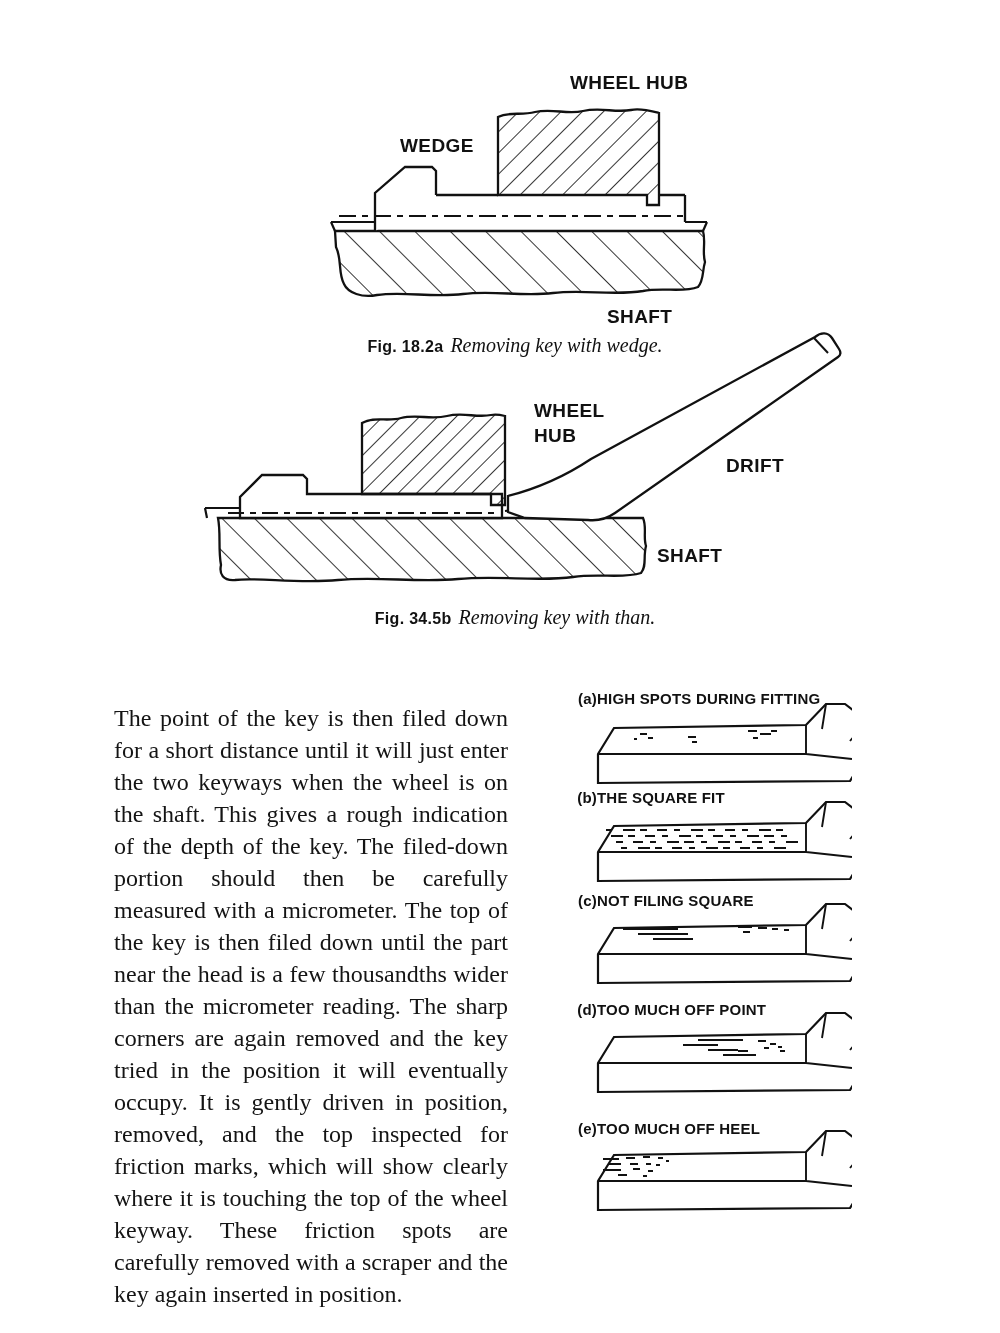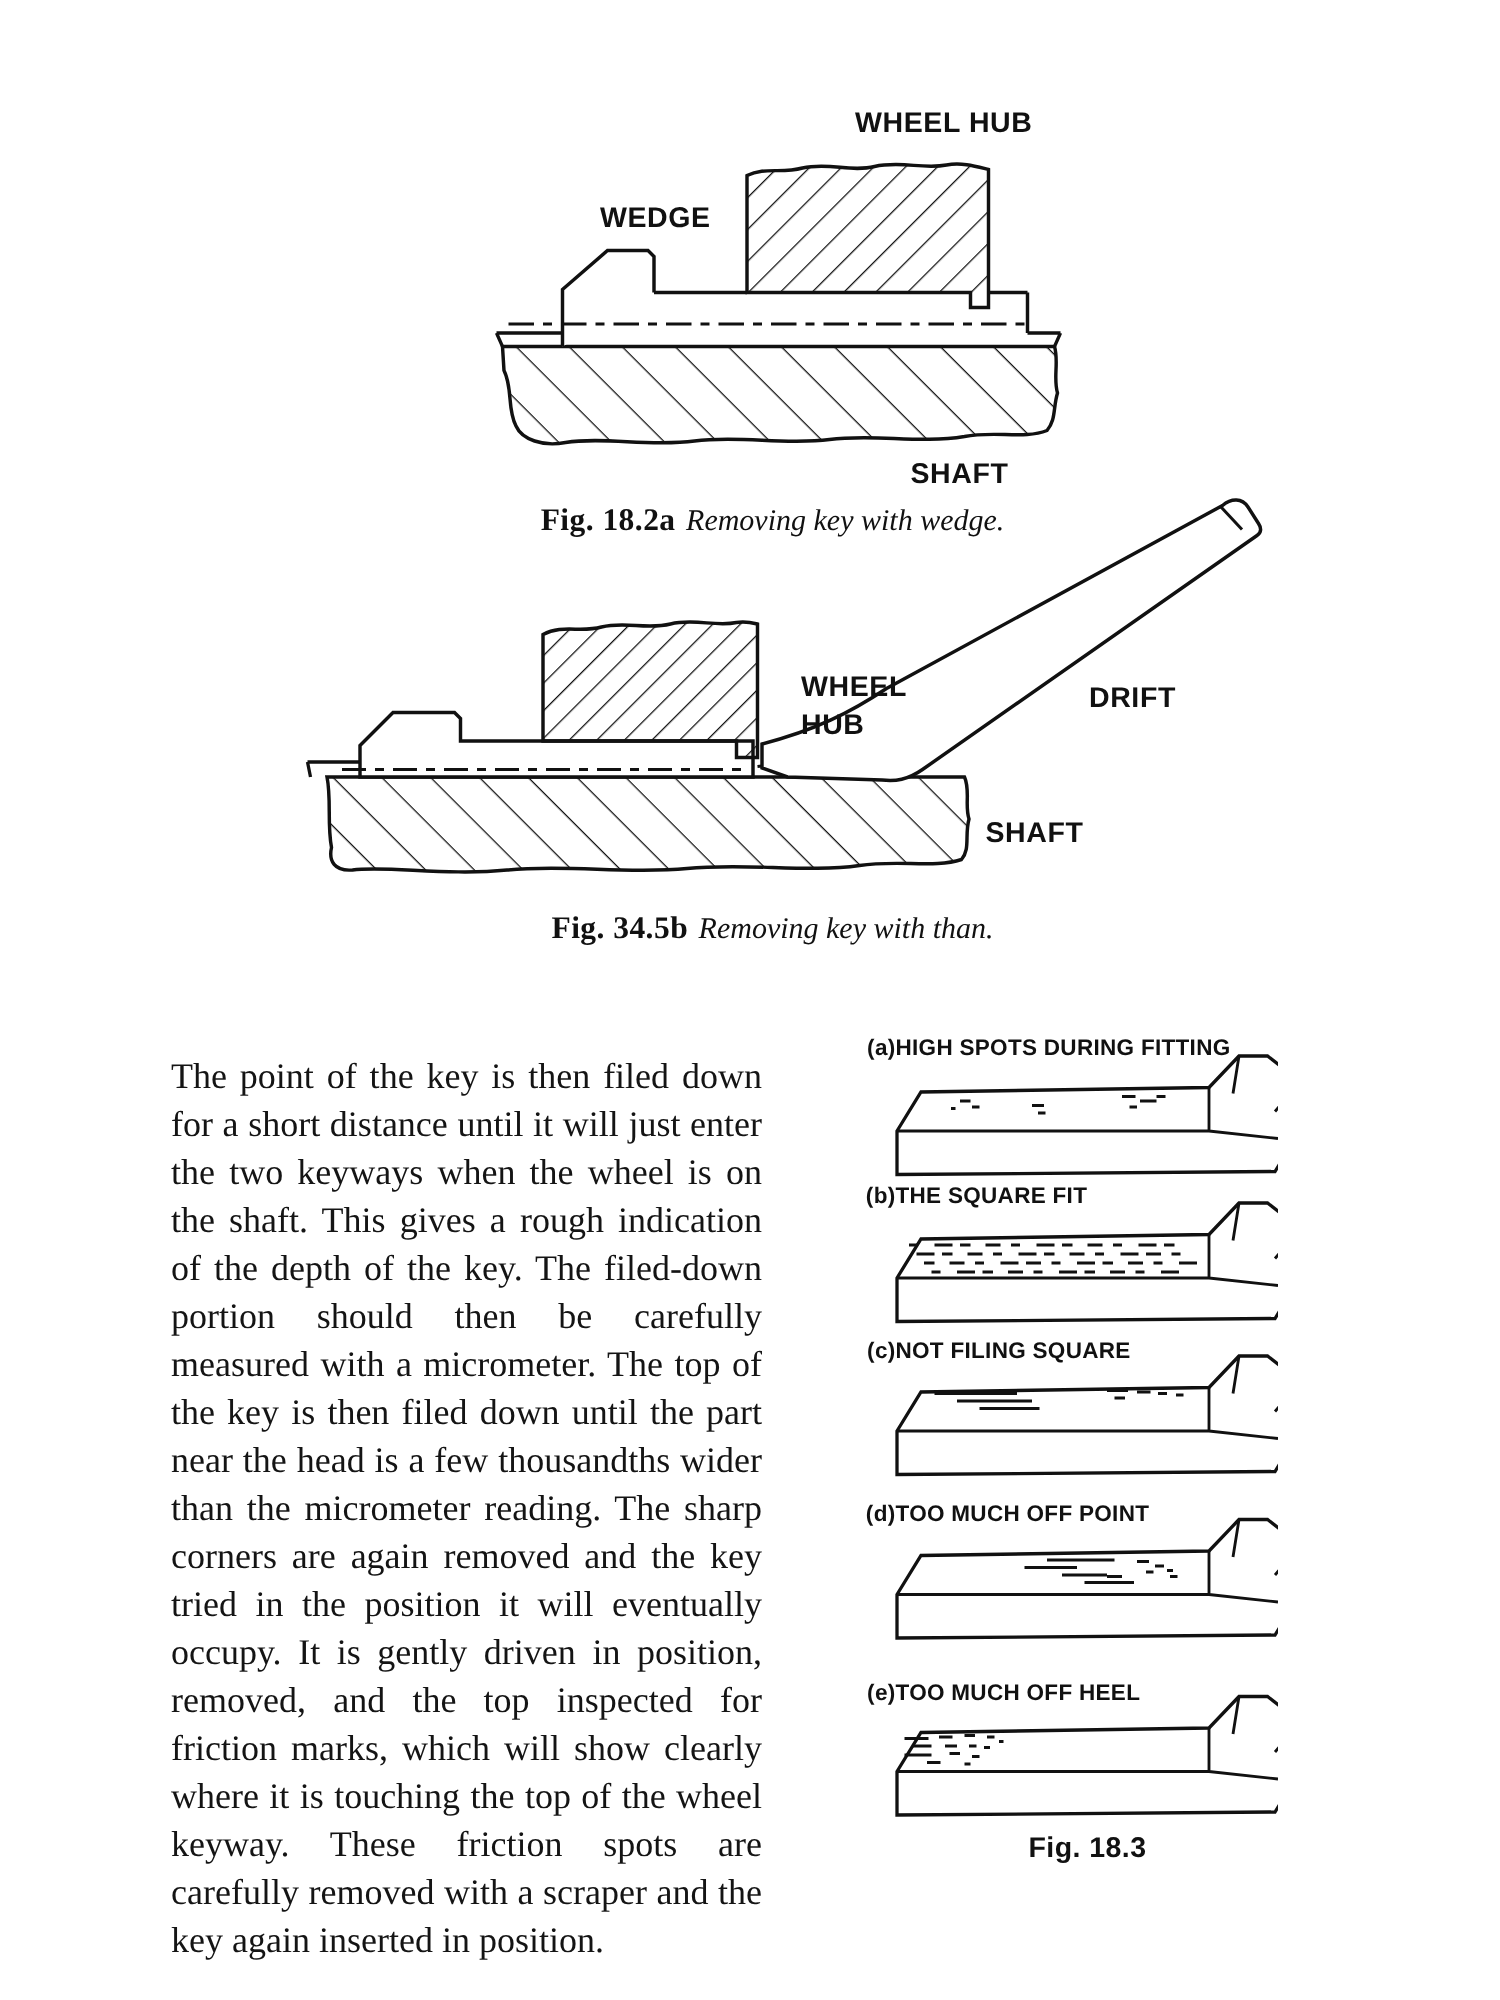--- a/index.html
+++ b/index.html
@@ -3,21 +3,21 @@
 <meta charset="utf-8">
 <style>
   html,body{margin:0;padding:0;background:#ffffff;}
   .page{position:relative;width:852px;height:1333px;background:#ffffff;color:#111;
         font-family:"Liberation Sans",sans-serif;overflow:hidden;}
   svg{display:block;}
   .abs{position:absolute;}
   .lbl{position:absolute;font-weight:bold;font-size:19px;letter-spacing:.4px;color:#111;
        font-family:"Liberation Sans",sans-serif;white-space:pre-line;line-height:25px;}
   .cap{position:absolute;text-align:center;white-space:nowrap;}
-  .cap .cid{font-weight:bold;font-size:21px;font-family:Liberation Serif, serif;letter-spacing:.3px;}
+  .cap .cid{font-weight:bold;font-size:16px;font-family:Liberation Sans, sans-serif;letter-spacing:.3px;}
   .cap .ctx{font-style:italic;font-family:"Liberation Serif",serif;font-size:20px;margin-left:7px;}
   .bodytext{position:absolute;left:114px;top:702px;width:394px;
             font-family:"Liberation Serif",serif;font-size:24px;line-height:32px;
             text-align:justify;color:#141414;}
   .f3-label{position:absolute;left:560px;font-size:15px;font-weight:bold;letter-spacing:.2px;white-space:nowrap;text-align:right;}
   .f3-tag{display:inline-block;width:37px;}
   .f3-draw{position:absolute;left:588px;width:290px;height:88px;}
   .f3caption{position:absolute;left:555px;top:1222px;width:340px;text-align:center;
              font-weight:bold;font-size:19px;letter-spacing:.3px;}
   .pagenum{position:absolute;left:890px;top:1272px;width:78px;text-align:right;
@@ -84,21 +84,21 @@
       <path d="M167,95 C180,88 192,94 206,90 C222,86 236,92 252,88 C268,84 282,90 296,87
                C301,86 306,87 310,88 L310,177 L296,177 L296,166 L167,166 Z" fill="url(#hubB)" stroke="#111" stroke-width="2.3"></path>
 
       <path d="M33,185 L302,185 M310,183 L326,181" fill="none" stroke="#111" stroke-width="2" stroke-dasharray="16 6 6 6"></path>
 
       <path d="M313,168 C348,159 372,147 396,131 L620,9 C626,4 633,4 637,10 L644,21
                C646,24 646,27 643,29 L420,185 C410,192 402,193 393,192 L330,190 L313,184 Z" fill="#fff" stroke="#111" stroke-width="2.3"></path>
       <path d="M619,10 L633,25" fill="none" stroke="#111" stroke-width="2"></path>
     </svg>
   </div>
-  <div class="lbl" style="left:534px;top:398px;margin-top:48px;">WHEEL
+  <div class="lbl" style="left:534px;top:398px;">WHEEL
 HUB</div>
   <div class="lbl" style="left:726px;top:453px;">DRIFT</div>
   <div class="lbl" style="left:657px;top:543px;">SHAFT</div>
   <div class="cap" style="left:0;top:606px;width:1030px;">
     <span class="cid">Fig. 34.5b</span><span class="ctx">Removing key with than.</span>
   </div>
 
   <div class="bodytext">The point of the key is then filed down for a short distance until it will just enter the two keyways when the wheel is on the shaft. This gives a rough indication of the depth of the key. The filed-down portion should then be carefully measured with a micrometer. The top of the key is then filed down until the part near the head is a few thousandths wider than the micrometer reading. The sharp corners are again removed and the key tried in the position it will eventually occupy. It is gently driven in position, removed, and the top inspected for friction marks, which will show clearly where it is touching the top of the wheel keyway. These friction spots are carefully removed with a scraper and the key again inserted in position.</div>
 
   <div id="fig183">
@@ -216,16 +216,15 @@
           <line x1="15" y1="42" x2="33" y2="42" stroke="#111" stroke-width="2"></line>
           <line x1="45" y1="41" x2="52" y2="41" stroke="#111" stroke-width="2"></line>
           <line x1="60" y1="43" x2="65" y2="43" stroke="#111" stroke-width="2"></line>
           <line x1="30" y1="47" x2="39" y2="47" stroke="#111" stroke-width="2"></line>
           <line x1="55" y1="48" x2="59" y2="48" stroke="#111" stroke-width="2"></line>
           <line x1="68" y1="37" x2="72" y2="37" stroke="#111" stroke-width="2"></line>
           <line x1="78" y1="33" x2="81" y2="33" stroke="#111" stroke-width="2"></line>
         </svg>
       </div>
     </div>
-  <div class="f3caption">Fig. 18.3</div>
 
   <div class="pagenum">113</div>
 </div>
 
 </body></html>

